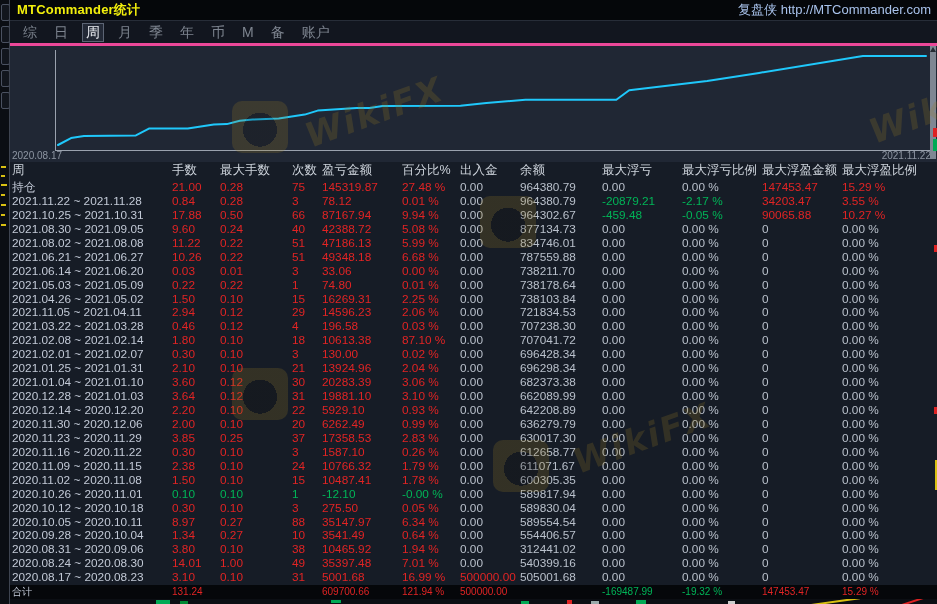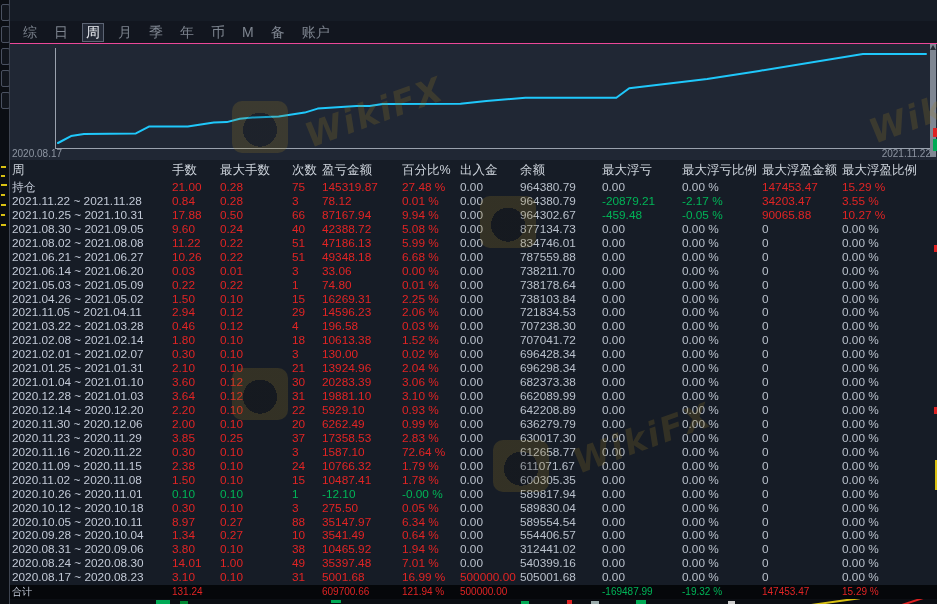--- a/index.html
+++ b/index.html
@@ -11,21 +11,21 @@
   
   .window{position:absolute;left:9px;top:0;width:928px;height:604px;background:#161c26;border-left:1px solid #3e4450;}
   .titlebar{position:absolute;left:0;top:0;width:100%;height:21px;background:#05070a;border-bottom:1px solid #272d38;
             display:flex;align-items:center;justify-content:space-between;padding:0 7px;box-sizing:border-box;}
   .title{color:#f2ef0c;font-size:13px;font-weight:bold;letter-spacing:.2px;}
   .link{color:#a9c3ec;font-size:13px;}
   .menubar{position:absolute;left:0;top:21px;width:100%;height:22px;background:#12161f;display:flex;align-items:center;gap:11px;padding-left:10px;box-sizing:border-box;}
   .menu-item{color:#7e8590;font-size:14px;padding:0 3px;line-height:17px;cursor:default;}
   .menu-item.selected{color:#e8ebf0;background:#232936;border:1px solid #5c6474;padding:0 3px;}
   
-  .chart{position:absolute;left:0;top:43px;width:928px;height:116px;background:#202734;border-top:1px solid #ec4899;}
+  .chart{position:absolute;left:0;top:43px;width:928px;height:116px;background:#202734;border-top:3px solid #ec4899;}
   .chart svg{position:absolute;left:0;top:0;}
   .axis-label{position:absolute;font-size:10px;color:#8d95a2;bottom:1px;}
   .axis-label.l{left:2px;} .axis-label.r{right:7px;}
   .scrollbar{position:absolute;right:2px;top:0;width:6px;height:113px;background:#7f8793;}
   .scrollbar::before{content:"";position:absolute;top:1px;left:0;width:0;height:0;
        border-left:3px solid transparent;border-right:3px solid transparent;border-bottom:5px solid #262b34;}
   
   .table{position:absolute;left:0;top:162px;width:928px;}
   .grid12{display:grid;grid-template-columns:160px 48px 72px 30px 80px 58px 60px 82px 80px 80px 80px 88px;padding-left:2px;}
   .t-header{height:17px;line-height:17px;font-size:12.5px;color:#ced4dc;}
@@ -54,20 +54,24 @@
   <div class="mini-tick" style="top:166px;width:5px"></div>
   <div class="mini-tick" style="top:175px;width:4px"></div>
   <div class="mini-tick" style="top:184px;width:6px"></div>
   <div class="mini-tick" style="top:194px;width:4px"></div>
   <div class="mini-tick" style="top:204px;width:5px"></div>
   <div class="mini-tick" style="top:214px;width:4px"></div>
   <div class="mini-tick" style="top:224px;width:5px"></div>
 
   <div class="window">
 
+    <div class="titlebar">
+      <span class="title">MTCommander统计</span>
+      <span class="link">复盘侠 http://MTCommander.com</span>
+    </div>
 
     <div class="menubar">
         <div class="menu-item">综</div>
         <div class="menu-item">日</div>
         <div class="menu-item selected">周</div>
         <div class="menu-item">月</div>
         <div class="menu-item">季</div>
         <div class="menu-item">年</div>
         <div class="menu-item">币</div>
         <div class="menu-item">M</div>
@@ -255,21 +259,21 @@
             <div class="c-n">0.00 %</div>
             <div class="c-n">0</div>
             <div class="c-n">0.00 %</div>
           </div>
           <div class="t-row grid12">
             <div class="c-d">2021.02.08 ~ 2021.02.14</div>
             <div class="c-r">1.80</div>
             <div class="c-r">0.10</div>
             <div class="c-r">18</div>
             <div class="c-r">10613.38</div>
-            <div class="c-r">1.52 %</div>
+            <div class="c-r">87.10 %</div>
             <div class="c-n">0.00</div>
             <div class="c-n">707041.72</div>
             <div class="c-n">0.00</div>
             <div class="c-n">0.00 %</div>
             <div class="c-n">0</div>
             <div class="c-n">0.00 %</div>
           </div>
           <div class="t-row grid12">
             <div class="c-d">2021.02.01 ~ 2021.02.07</div>
             <div class="c-r">0.30</div>
@@ -367,21 +371,21 @@
             <div class="c-n">0.00 %</div>
             <div class="c-n">0</div>
             <div class="c-n">0.00 %</div>
           </div>
           <div class="t-row grid12">
             <div class="c-d">2020.11.16 ~ 2020.11.22</div>
             <div class="c-r">0.30</div>
             <div class="c-r">0.10</div>
             <div class="c-r">3</div>
             <div class="c-r">1587.10</div>
-            <div class="c-r">72.64 %</div>
+            <div class="c-r">0.26 %</div>
             <div class="c-n">0.00</div>
             <div class="c-n">612658.77</div>
             <div class="c-n">0.00</div>
             <div class="c-n">0.00 %</div>
             <div class="c-n">0</div>
             <div class="c-n">0.00 %</div>
           </div>
           <div class="t-row grid12">
             <div class="c-d">2020.11.09 ~ 2020.11.15</div>
             <div class="c-r">2.38</div>

